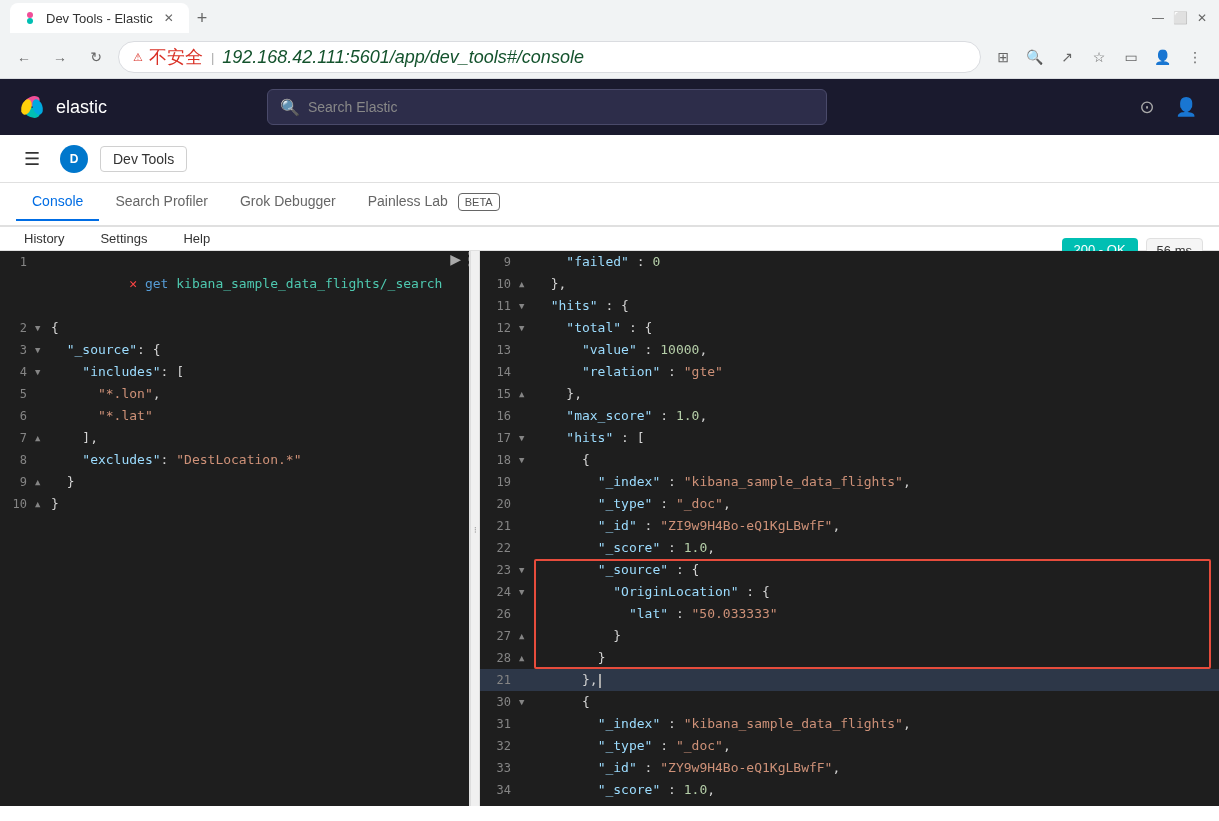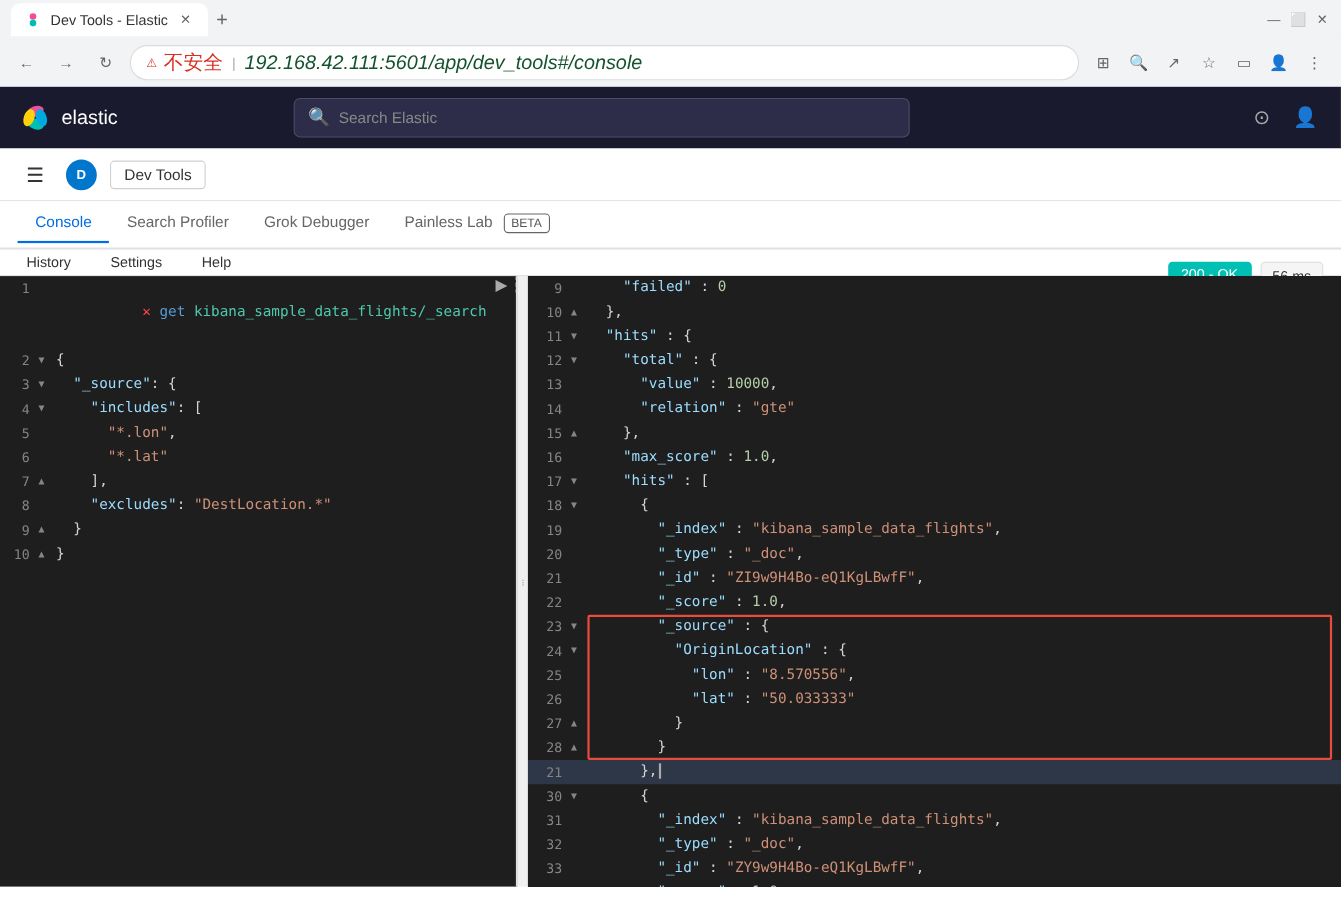--- a/index.html
+++ b/index.html
@@ -350,25 +350,20 @@
         <span class="out-arrow" style="color:#858585; font-size:9px;">▼</span>
         <span class="out-content">        <span class="key">"_source"</span> <span class="punc">:</span> <span class="punc">{</span></span>
       </div>
 
       <div class="output-line">
         <span class="out-num">24</span>
         <span class="out-arrow" style="color:#858585; font-size:9px;">▼</span>
         <span class="out-content">          <span class="key">"OriginLocation"</span> <span class="punc">:</span> <span class="punc">{</span></span>
       </div>
 
-      <div class="output-line">
-        <span class="out-num">25</span>
-        <span class="out-arrow"></span>
-        <span class="out-content">            <span class="key">"lon"</span> <span class="punc">:</span> <span class="str">"8.570556"</span><span class="punc">,</span></span>
-      </div>
 
       <div class="output-line">
         <span class="out-num">26</span>
         <span class="out-arrow"></span>
         <span class="out-content">            <span class="key">"lat"</span> <span class="punc">:</span> <span class="str">"50.033333"</span></span>
       </div>
 
       <div class="output-line">
         <span class="out-num">27</span>
         <span class="out-arrow" style="color:#858585; font-size:9px;">▲</span>

